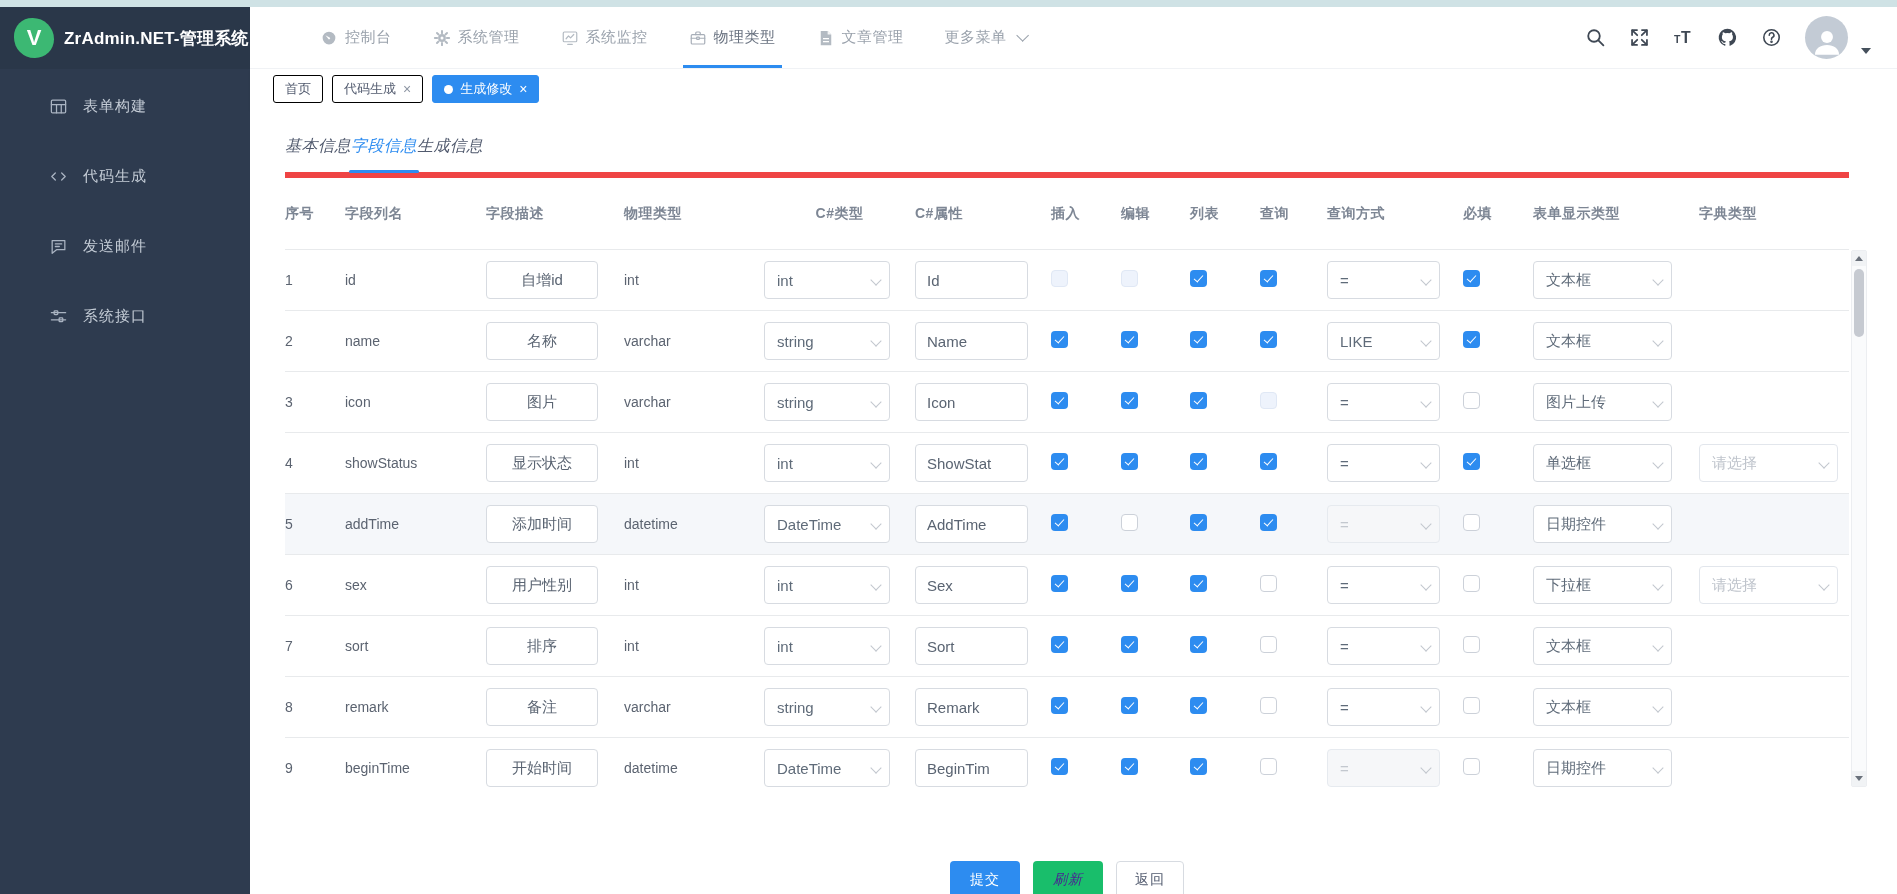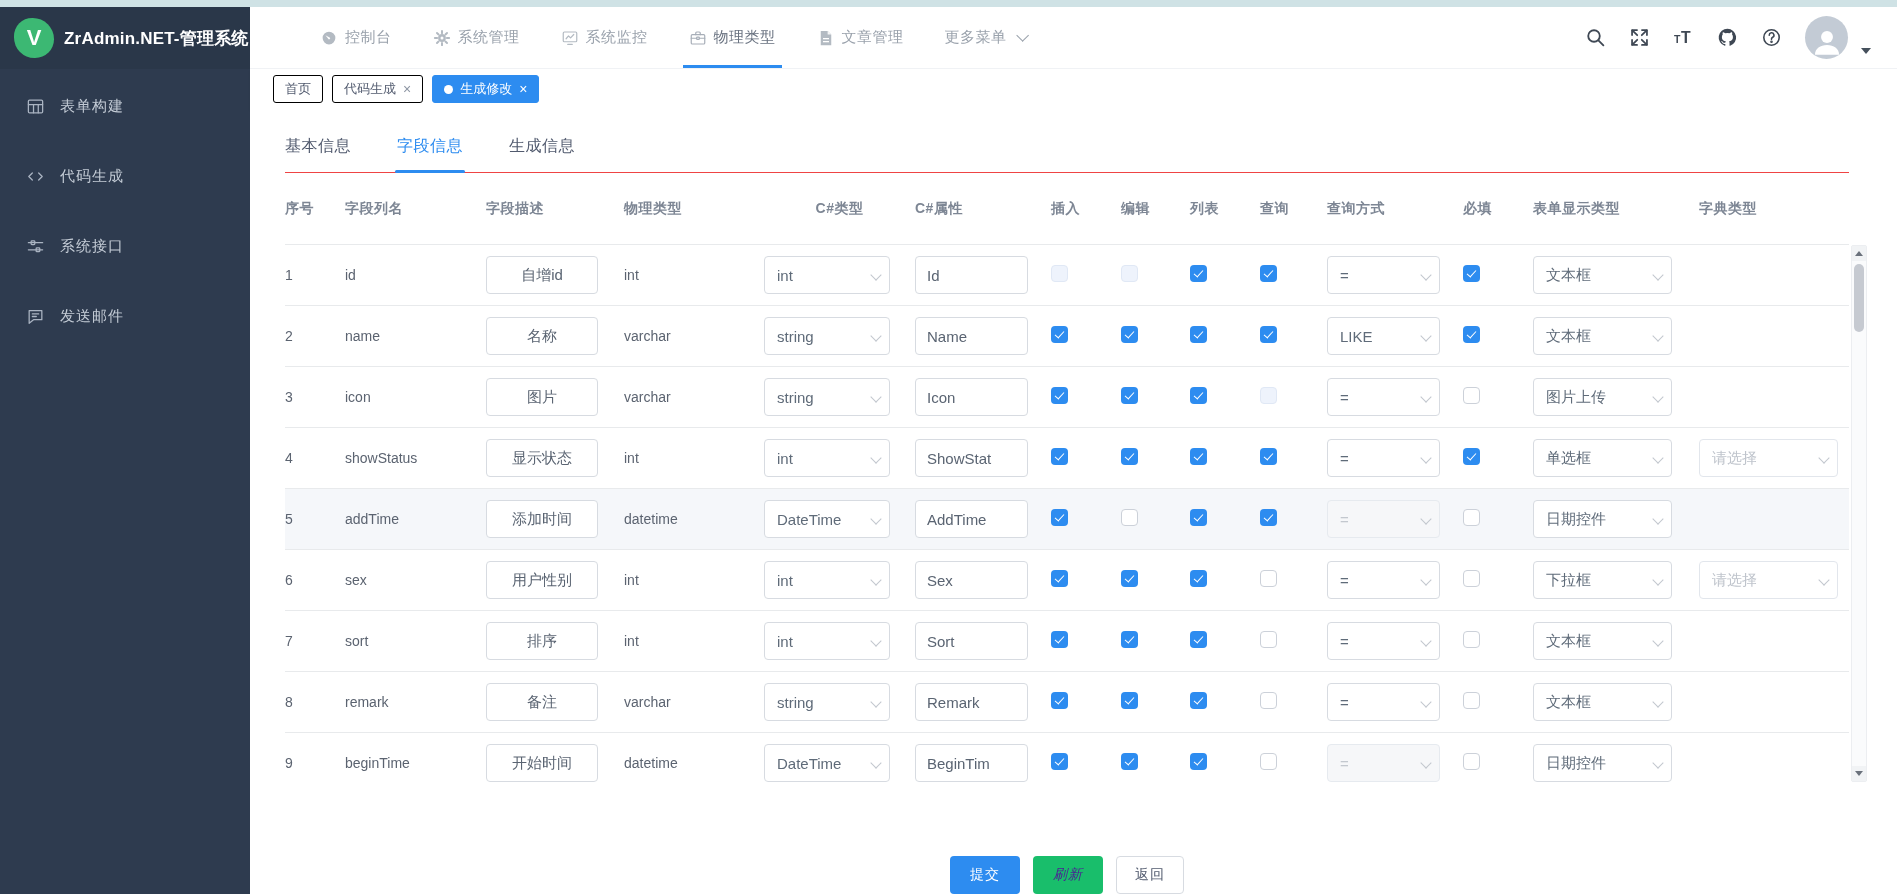--- a/index.html
+++ b/index.html
@@ -7,21 +7,21 @@
     font-family:"Liberation Sans","DejaVu Sans",sans-serif; background:#fff; }
 
   .topstrip { position:absolute; left:0; top:0; width:1897px; height:7px; background:#cfe2e5; }
 
   
   .sidebar { position:absolute; left:0; top:7px; width:250px; height:887px; background:#2e3b4f; }
   .logo-bar { height:62px; display:flex; align-items:center; padding-left:14px; background:#2a3749; }
   .logo-mark { width:40px; height:40px; background:#3cb873; border-radius:46% 54% 48% 52%;
     display:flex; align-items:center; justify-content:center; color:#fff; font-weight:bold; font-size:22px; }
   .logo-title { color:#fff; font-size:17px; font-weight:bold; margin-left:10px; letter-spacing:0.2px; white-space:nowrap; }
-  .side-menu { padding-top:2px; }
+  .side-menu { padding-top:2px;padding-left:23px; }
   .side-item { height:70px; display:flex; align-items:center; padding-left:26px; cursor:pointer; color:#c4ccd6; }
   .side-item .icon { width:19px; height:19px; color:#aab4c2; }
   .side-label { font-size:15px; margin-left:15px; letter-spacing:1px; }
 
   
   .topbar { position:absolute; left:250px; top:7px; width:1647px; height:62px; background:#fff;
     border-bottom:1px solid #f0f2f5; display:flex; align-items:center; padding:0 26px 0 24px; }
   .hamburger { width:24px; height:24px; color:#23303f; cursor:pointer; flex:0 0 auto; }
   .topnav { display:flex; align-items:center; margin-left:22px; height:100%; }
   .topnav-item { display:flex; align-items:center; gap:7px; margin-right:41px; height:100%;
@@ -48,21 +48,21 @@
     box-shadow:0 2px 3px rgba(0,0,0,0.05); }
   .tag { height:28px; display:flex; align-items:center; padding:0 11px; border:1px solid #000000;
     border-radius:3px; background:#fff; font-size:13px; color:#515a6e; cursor:pointer; gap:7px; }
   .tag .tag-close { font-size:14px; color:#8d95a3; line-height:1; }
   .tag.active { background:#2d8cf0; border-color:#2d8cf0; color:#fff; }
   .tag.active .tag-close { color:#fff; }
   .tag-dot { width:9px; height:9px; border-radius:50%; background:#ffffff; }
 
   
   .content { position:absolute; left:250px; top:109px; width:1647px; height:785px; background:#fff; padding:0 30px 0 35px; }
-  .subtabs { display:flex; gap:46px; padding-top:27px; border-bottom:1px solid #ef4444; width:1564px; }
+  .subtabs { display:flex; padding-top:27px; border-bottom:6px solid #ef4444; width:1564px;font-style:italic; }
   .subtab { position:relative; font-size:16px; color:#515a6e; padding-bottom:15px; cursor:pointer; letter-spacing:0.5px; }
   .subtab.active { color:#2d8cf0; }
   .subtab.active::after { content:""; position:absolute; left:-2px; right:-2px; bottom:-1px; height:3px;
     background:#2d8cf0; border-radius:2px; }
 
   .table-zone { position:relative; width:1582px; }
   .thead { display:flex; align-items:center; height:72px; border-bottom:1px solid #e8eaec; width:1564px; }
   .th { font-size:14px; font-weight:700; color:#7d8694; letter-spacing:0.5px; }
   .tbody { width:1564px; height:537px; overflow:hidden; }
   .trow { display:flex; align-items:center; height:61px; border-bottom:1px solid #e8eaec; }
@@ -148,37 +148,37 @@
           <svg viewBox="0 0 24 24">
             <polyline points="8 7.5 3.5 12 8 16.5"></polyline>
             <polyline points="16 7.5 20.5 12 16 16.5"></polyline>
           </svg>
         </span>
         <span class="side-label">代码生成</span>
       </div>
       <div class="side-item">
         <span class="icon">
           <svg viewBox="0 0 24 24">
+            <path d="M4 4.5h16v11.5H9.5L4 20.5z"></path>
+            <line x1="8" y1="8.8" x2="16" y2="8.8"></line>
+            <line x1="8" y1="12" x2="13" y2="12"></line>
+          </svg>
+        </span>
+        <span class="side-label">发送邮件</span>
+      </div>
+      <div class="side-item">
+        <span class="icon">
+          <svg viewBox="0 0 24 24">
             <line x1="3" y1="7.2" x2="21" y2="7.2"></line>
             <rect x="6.5" y="4.8" width="4.6" height="4.8" rx="1"></rect>
             <line x1="3" y1="16.2" x2="21" y2="16.2"></line>
             <rect x="12.8" y="13.8" width="4.6" height="4.8" rx="1"></rect>
           </svg>
         </span>
         <span class="side-label">系统接口</span>
-      </div>
-      <div class="side-item">
-        <span class="icon">
-          <svg viewBox="0 0 24 24">
-            <path d="M4 4.5h16v11.5H9.5L4 20.5z"></path>
-            <line x1="8" y1="8.8" x2="16" y2="8.8"></line>
-            <line x1="8" y1="12" x2="13" y2="12"></line>
-          </svg>
-        </span>
-        <span class="side-label">发送邮件</span>
       </div>
     </nav>
 </aside>
 
 <header class="topbar">
   <span class="hamburger"></span>
   <nav class="topnav" id="topnav">
       <div class="topnav-item">
         <span class="icon">
           <svg viewBox="0 0 24 24" style="fill:currentColor;stroke:none">

